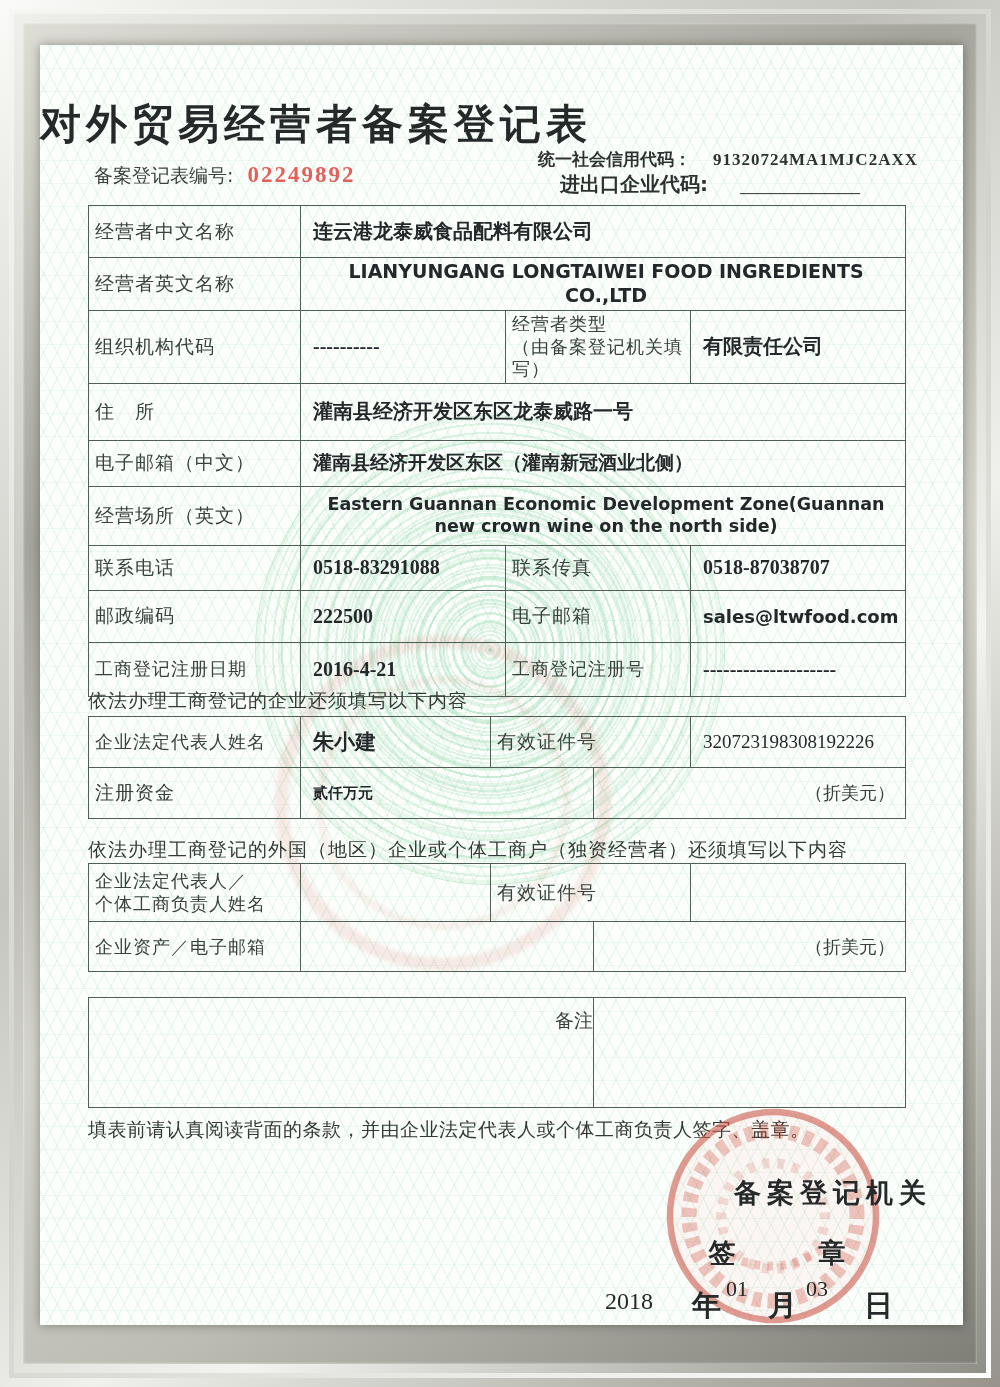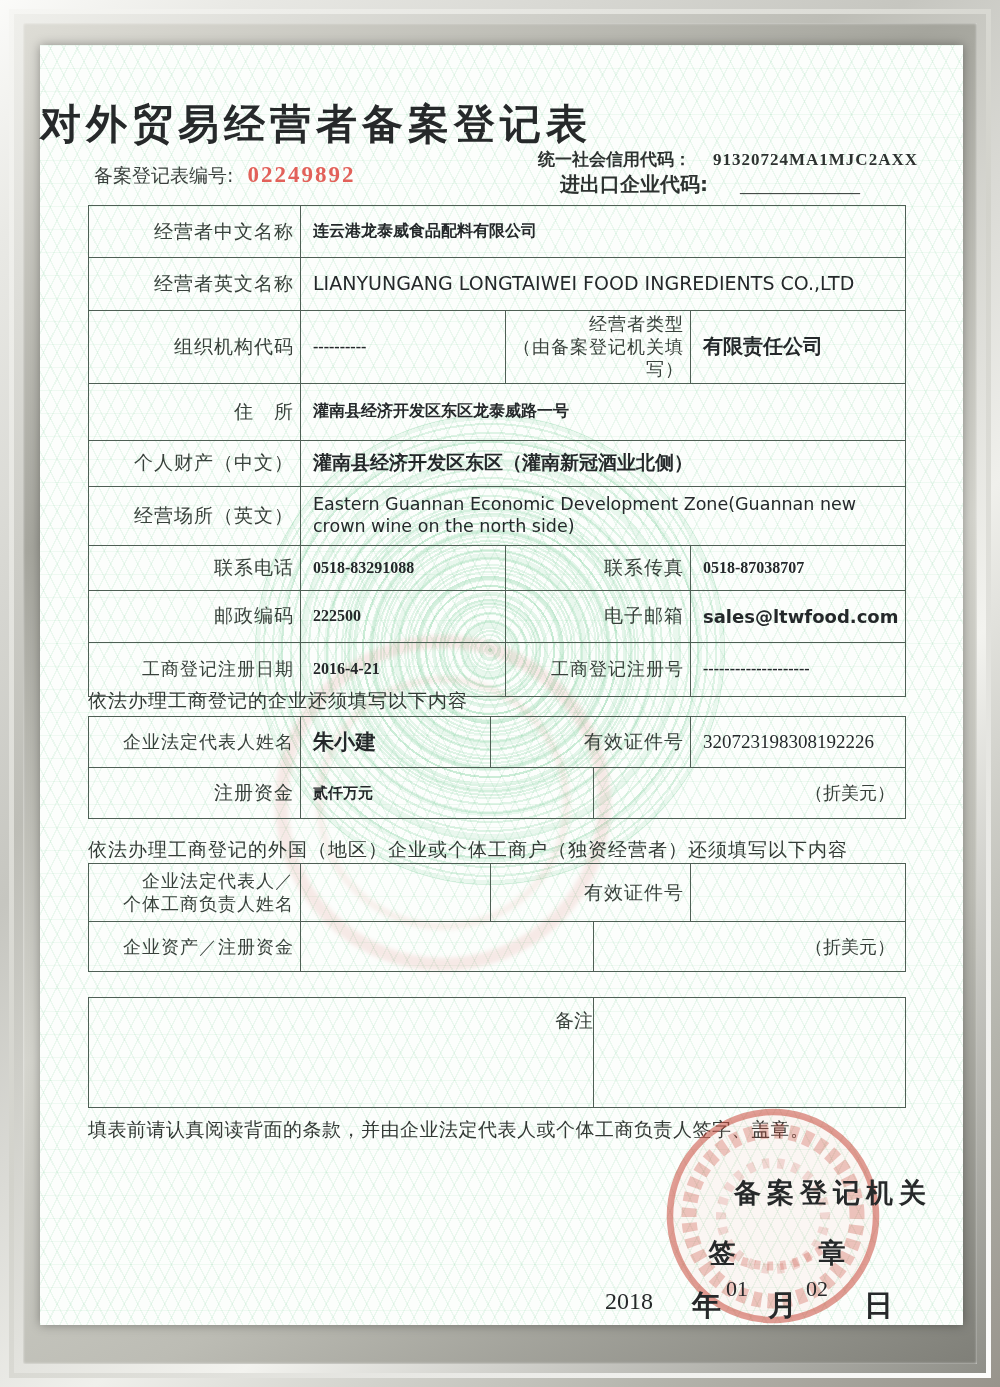--- a/index.html
+++ b/index.html
@@ -44,24 +44,24 @@
   .credit-line{position:absolute;left:498px;top:103px;font-size:17px;color:#2d3230;white-space:nowrap;}
   .credit-line .lab{font-weight:700;}
   .credit-line .val{font-family:"Liberation Serif","DejaVu Serif",serif;font-weight:700;letter-spacing:1px;margin-left:22px;}
   .form-no{position:absolute;left:54px;top:117px;font-size:19px;color:#3a403d;white-space:nowrap;}
   .form-no .val{color:#e2615a;font-family:"Liberation Serif","DejaVu Serif",serif;font-size:23px;font-weight:700;letter-spacing:2px;margin-left:14px;}
   .ie-code{position:absolute;left:520px;top:126px;font-size:20px;font-weight:700;color:#2d3230;white-space:nowrap;}
   .ie-code .val{font-weight:400;font-family:"Liberation Serif","DejaVu Serif",serif;letter-spacing:0;color:#3a403d;margin-left:32px;}
   
   table{border-collapse:collapse;table-layout:fixed;position:absolute;left:48px;width:817px;}
   td{border:1.6px solid #4f5f55;overflow:hidden;padding:2px 6px;vertical-align:middle;}
-  td.lbl{text-align:right;font-size:19px;color:#38413b;letter-spacing:1px;}
-  td.val{font-family:"Liberation Serif","DejaVu Serif",serif;font-size:16px;font-weight:700;color:#24282a;padding-left:12px;}
+  td.lbl{text-align:left;font-size:19px;color:#38413b;letter-spacing:1px;}
+  td.val{font-family:"Liberation Serif","DejaVu Serif",serif;font-size:20px;font-weight:700;color:#24282a;padding-left:12px;}
   td.val-sans{font-size:18px;font-weight:700;color:#24282a;padding-left:12px;}
-  td.val-en{font-size:17.5px;font-weight:400;color:#24282a;padding-left:12px;line-height:1.25;}
+  td.val-en{font-size:17.5px;font-weight:700;color:#24282a;padding-left:12px;line-height:1.25;text-align:center;}
   td.money-note{font-size:18px;color:#38413b;text-align:right;padding-right:10px;}
   .pre{white-space:pre-line;line-height:1.25;}
   .sec-header{position:absolute;left:48px;font-size:19px;color:#333b36;letter-spacing:1px;white-space:nowrap;}
   .remarks-lbl{vertical-align:top;text-align:right;padding:10px 0 0 14px;font-size:19px;color:#38413b;}
   
   .fill-note{position:absolute;left:48px;top:1072px;font-size:19px;color:#333935;letter-spacing:.5px;white-space:nowrap;}
   .stamp-svg{position:absolute;left:612px;top:1058px;}
   .authority{position:absolute;left:582px;top:1130px;width:310px;text-align:right;
     font-size:27px;font-weight:700;letter-spacing:6px;color:#26292a;}
   .sign{position:absolute;left:582px;top:1190px;width:310px;text-align:center;
@@ -120,21 +120,21 @@
       <td class="val">----------</td>
       <td class="lbl pre" style="font-size:18px">经营者类型
 （由备案登记机关填写）</td>
       <td class="val-sans" style="font-size:20px">有限责任公司</td>
     </tr>
     <tr style="height:57px">
       <td class="lbl">住　所</td>
       <td class="val" colspan="3">灌南县经济开发区东区龙泰威路一号</td>
     </tr>
     <tr style="height:46px">
-      <td class="lbl">个人财产（中文）</td>
+      <td class="lbl">电子邮箱（中文）</td>
       <td class="val" style="font-size:19px" colspan="3">灌南县经济开发区东区（灌南新冠酒业北侧）</td>
     </tr>
     <tr style="height:59px">
       <td class="lbl">经营场所（英文）</td>
       <td class="val-en" colspan="3">Eastern Guannan Economic Development Zone(Guannan new crown wine on the north side)</td>
     </tr>
     <tr style="height:45px">
       <td class="lbl">联系电话</td>
       <td class="val">0518-83291088</td>
       <td class="lbl">联系传真</td>
@@ -192,21 +192,21 @@
       </colgroup>
     <tbody>
         <tr style="height:58px">
       <td class="lbl pre" style="font-size:18px">企业法定代表人／
 个体工商负责人姓名</td>
       <td class="val"></td>
       <td class="lbl" colspan="2">有效证件号</td>
       <td class="val"></td>
     </tr>
     <tr style="height:50px">
-      <td class="lbl" style="font-size:18px">企业资产／注册资金</td>
+      <td class="lbl" style="font-size:18px">企业资产／电子邮箱</td>
       <td class="val" colspan="2"></td>
       <td class="money-note" colspan="2">（折美元）</td>
     </tr>
   </tbody>
     </table>
 
   <table style="top:952px;">
     <colgroup>
         <col style="width:505px">
         <col style="width:312px">
@@ -230,16 +230,16 @@
     </g>
   </svg>
 
   <div class="authority">备案登记机关</div>
   <div class="sign">签　章</div>
 
   <div class="date-part d-serif" style="left:565px;top:1243px;">2018</div>
   <div class="date-part d-unit" style="left:652px;top:1241px;">年</div>
   <div class="date-part d-num" style="left:686px;top:1231px;">01</div>
   <div class="date-part d-unit" style="left:728px;top:1241px;">月</div>
-  <div class="date-part d-num" style="left:766px;top:1231px;">02</div>
+  <div class="date-part d-num" style="left:766px;top:1231px;">03</div>
   <div class="date-part d-unit" style="left:824px;top:1241px;">日</div>
 
 </div>
 
 </body></html>

